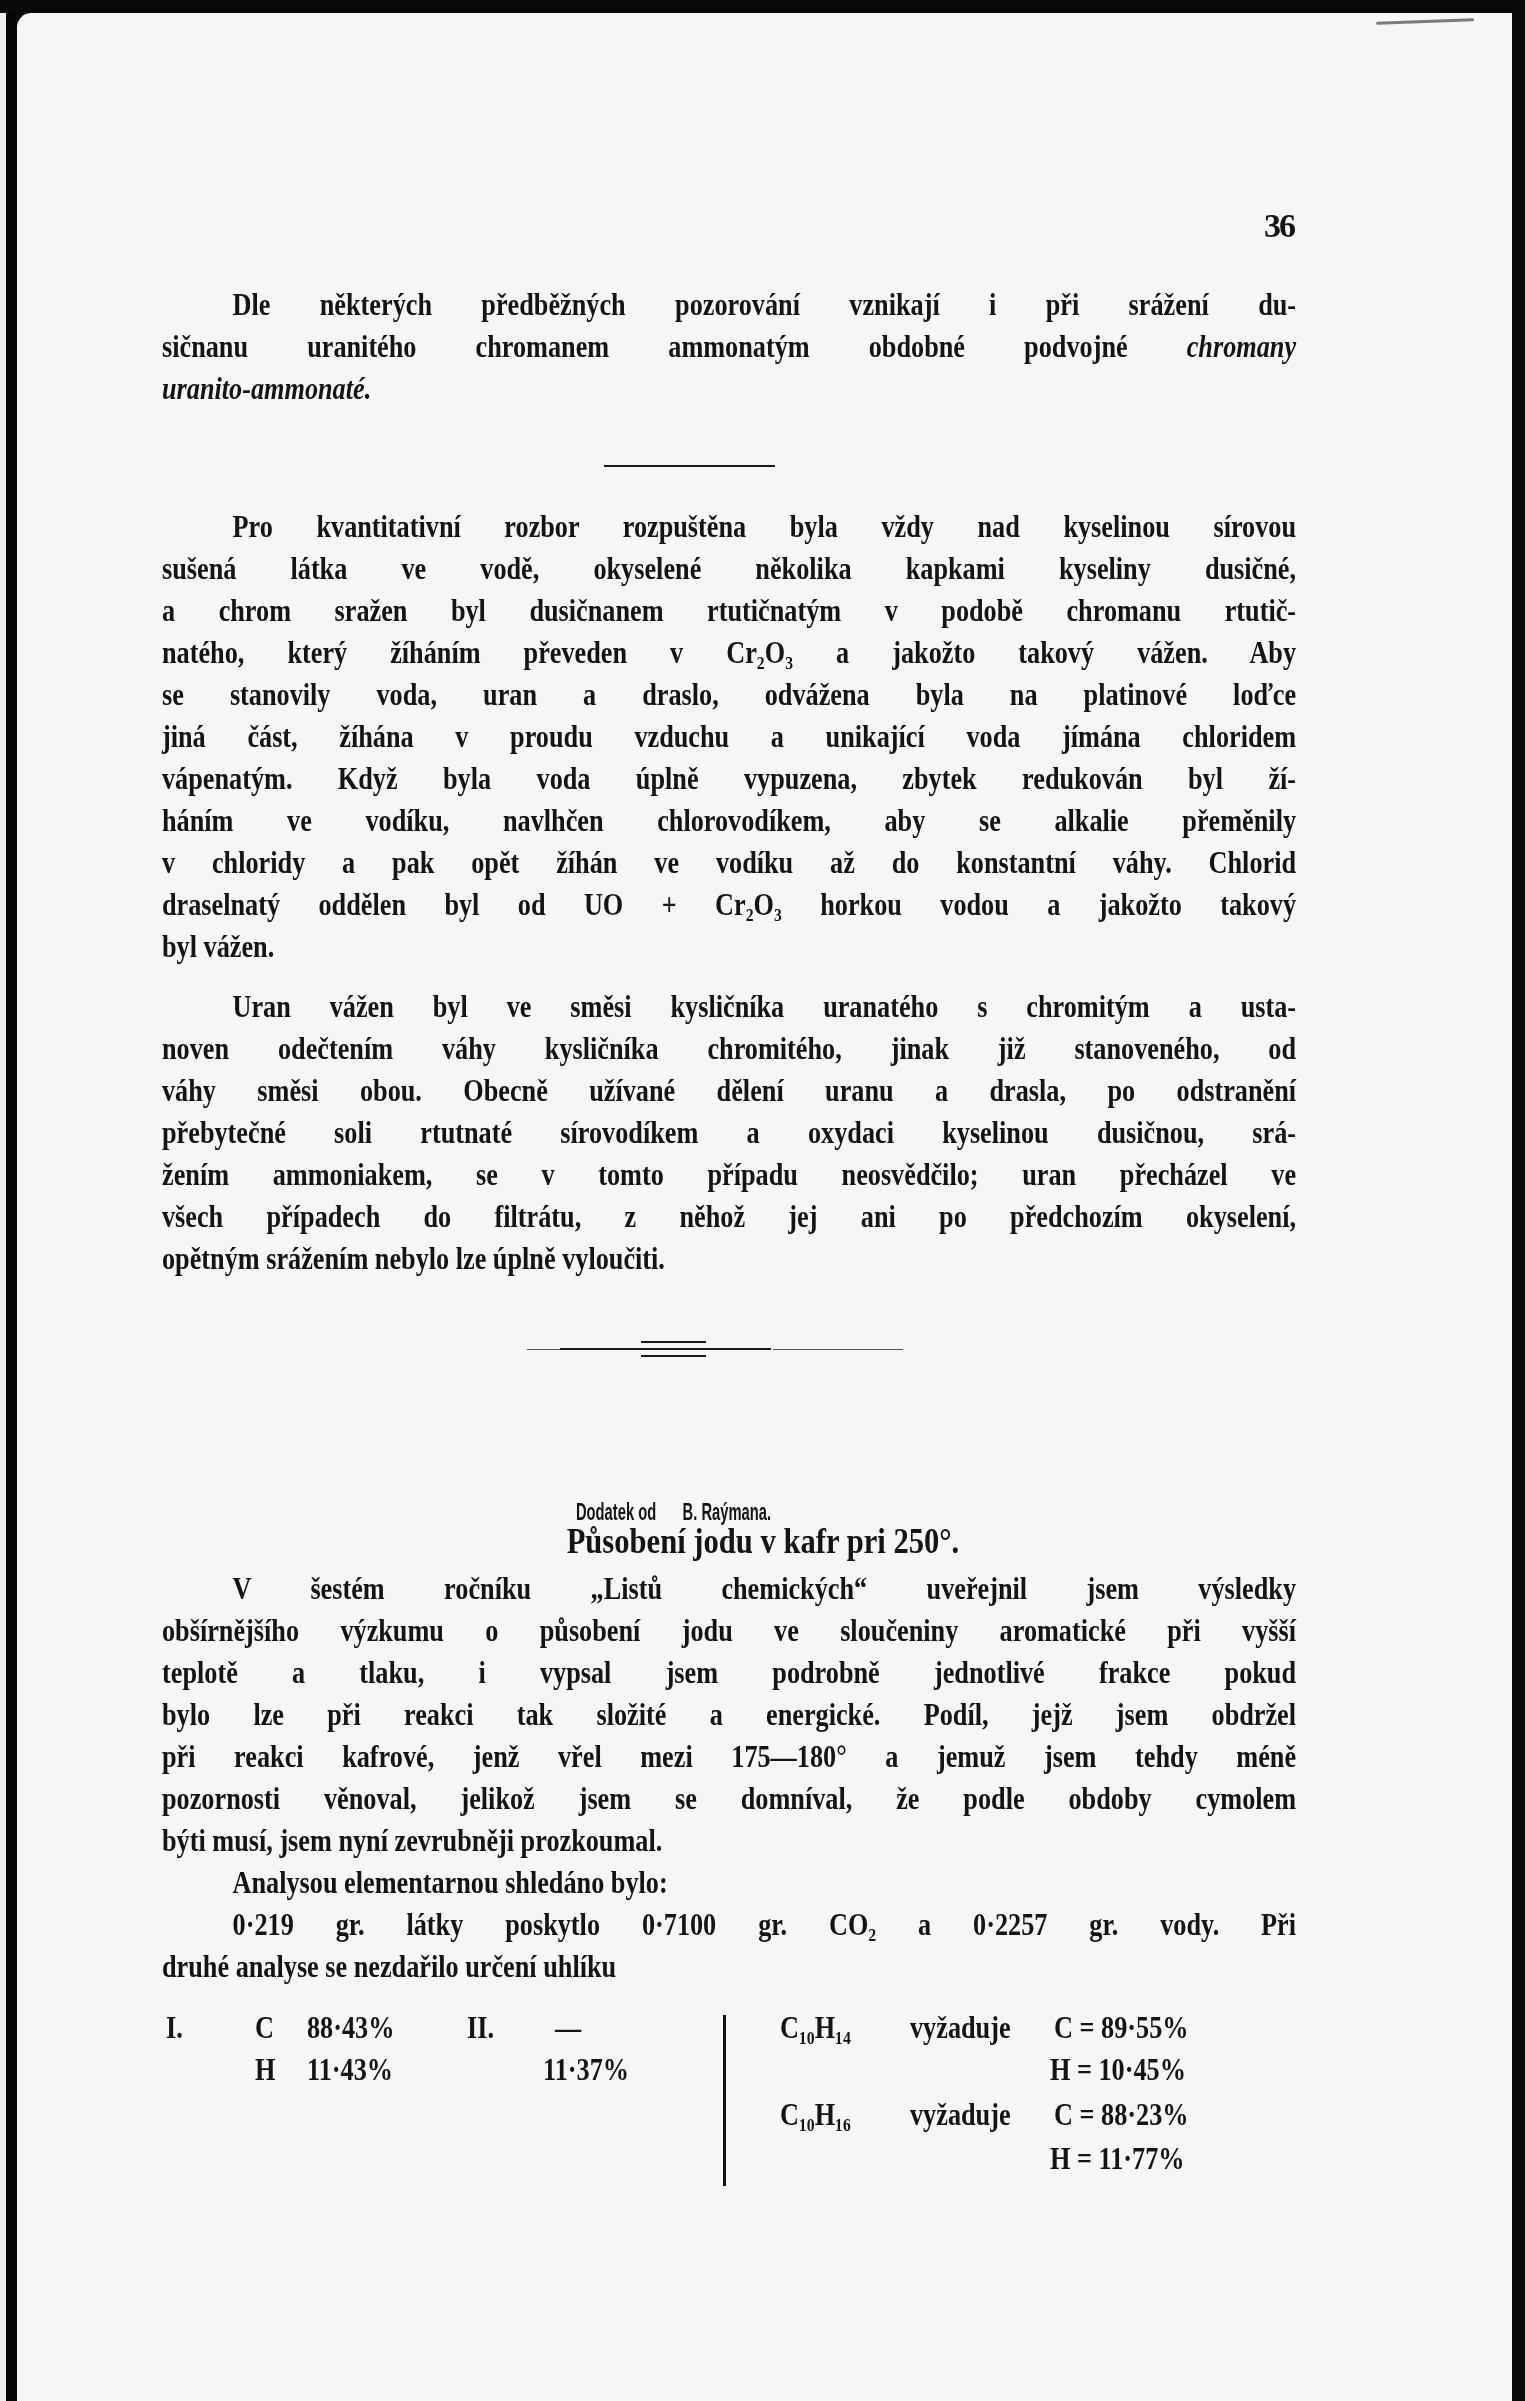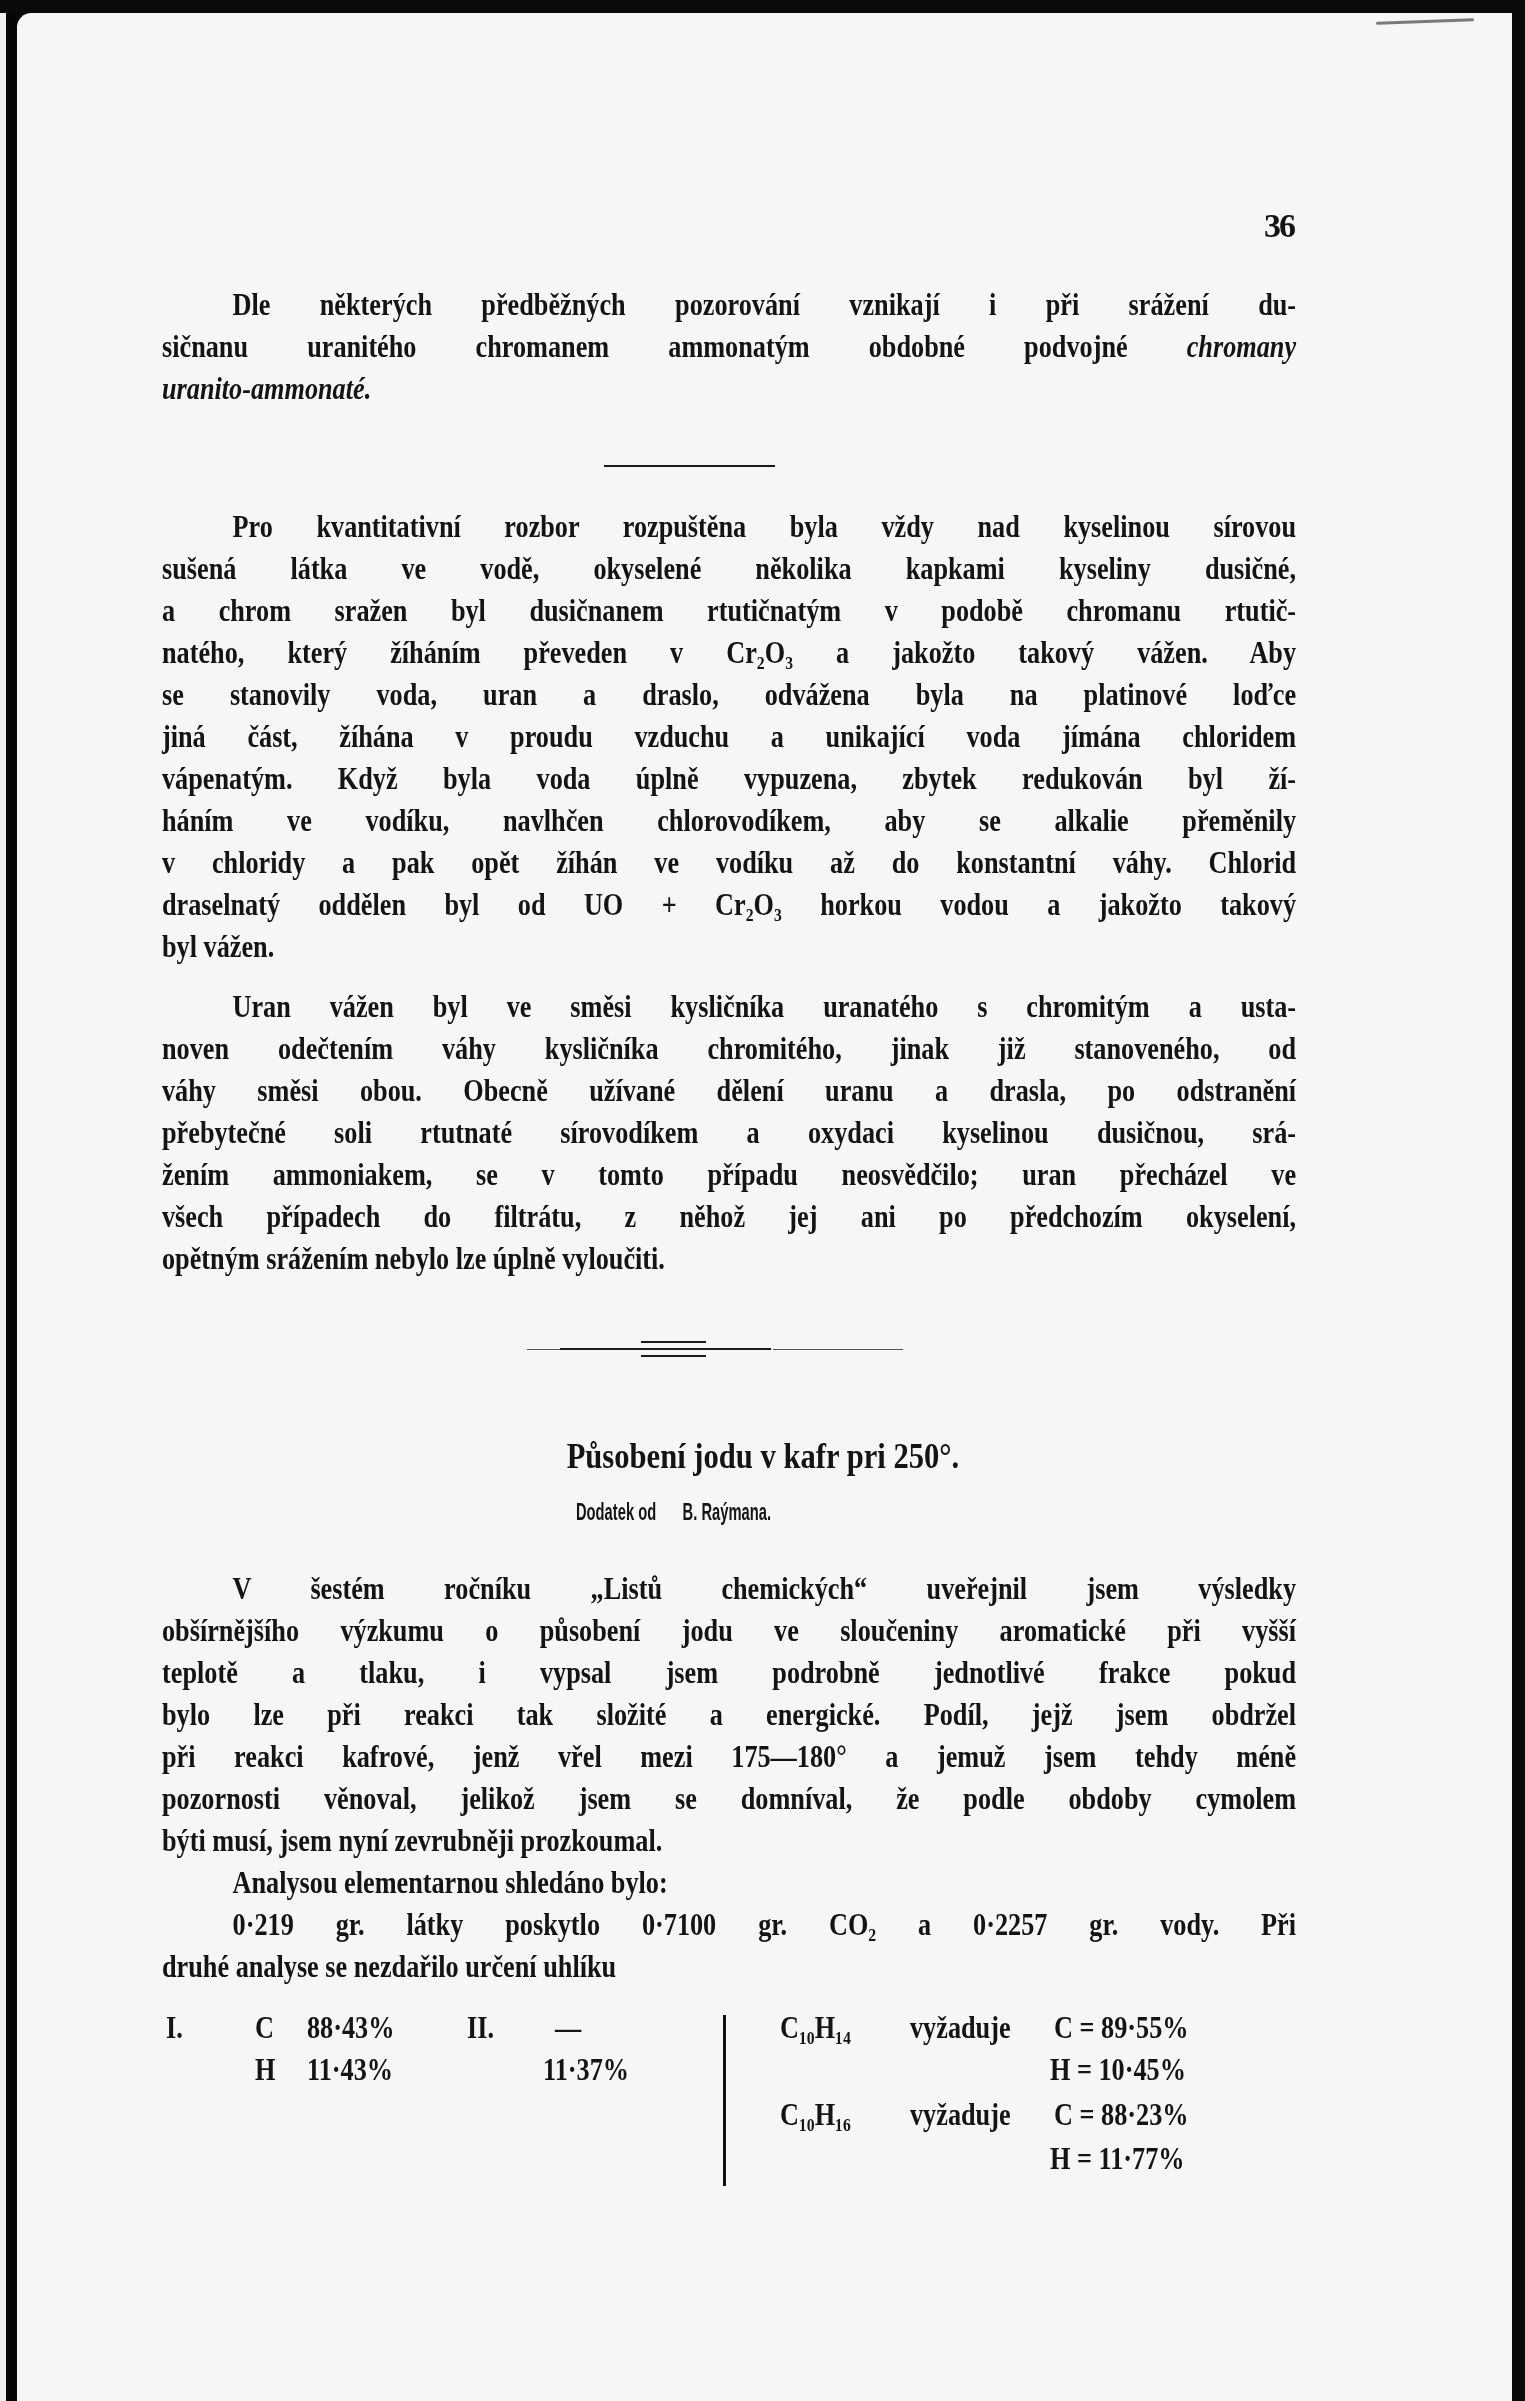--- a/index.html
+++ b/index.html
@@ -94,21 +94,21 @@
     <span class="line last">opětným srážením nebylo lze úplně vyloučiti.</span>
   </p>
 </div>
 
 <div class="rule" style="left:641px;top:1341px;width:65px;height:1.9px;"></div>
 <div class="rule" style="left:560px;top:1348px;width:211px;height:1.9px;"></div>
 <div class="rule" style="left:527px;top:1349px;width:33px;height:1.4px;background:#555;"></div>
 <div class="rule" style="left:773px;top:1349px;width:130px;height:1.4px;background:#555;"></div>
 <div class="rule" style="left:641px;top:1355px;width:65px;height:1.9px;"></div>
 
-<div class="heading" style="top:1435px;"><span>Působení jodu v kafr pri 250°.</span></div>
+<div class="heading" style="top:1520px;"><span>Působení jodu v kafr pri 250°.</span></div>
 <div class="byline" style="top:1499px;"><span><span>Dodatek od</span> <span class="nm">B. Raýmana.</span></span></div>
 
 <div class="text" style="top:1567px;">
   <p>
     <span class="line" style="padding-left:86px;width:1297px;">V šestém ročníku „Listů chemických“ uveřejnil jsem výsledky</span>
     <span class="line" style="width:1383px;">obšírnějšího výzkumu o působení jodu ve sloučeniny aromatické při vyšší</span>
     <span class="line" style="width:1383px;">teplotě a tlaku, i vypsal jsem podrobně jednotlivé frakce pokud</span>
     <span class="line" style="width:1383px;">bylo lze při reakci tak složité a energické. Podíl, jejž jsem obdržel</span>
     <span class="line" style="width:1383px;">při reakci kafrové, jenž vřel mezi 175—180° a jemuž jsem tehdy méně</span>
     <span class="line" style="width:1383px;">pozornosti věnoval, jelikož jsem se domníval, že podle obdoby cymolem</span>

